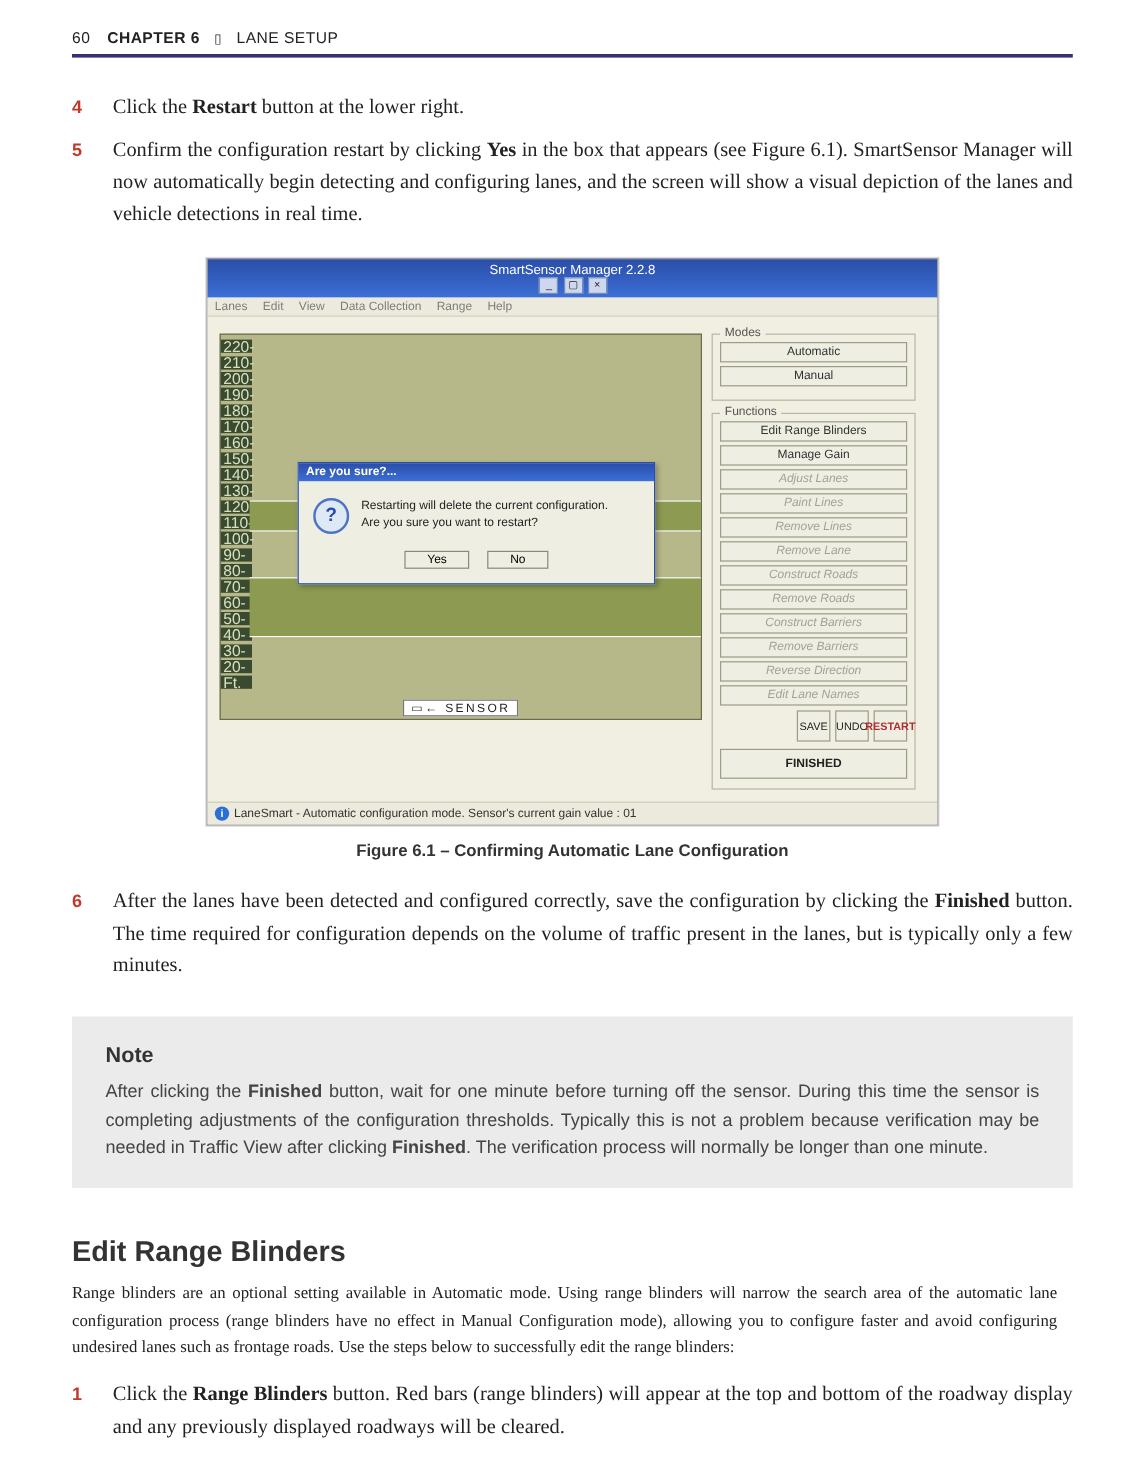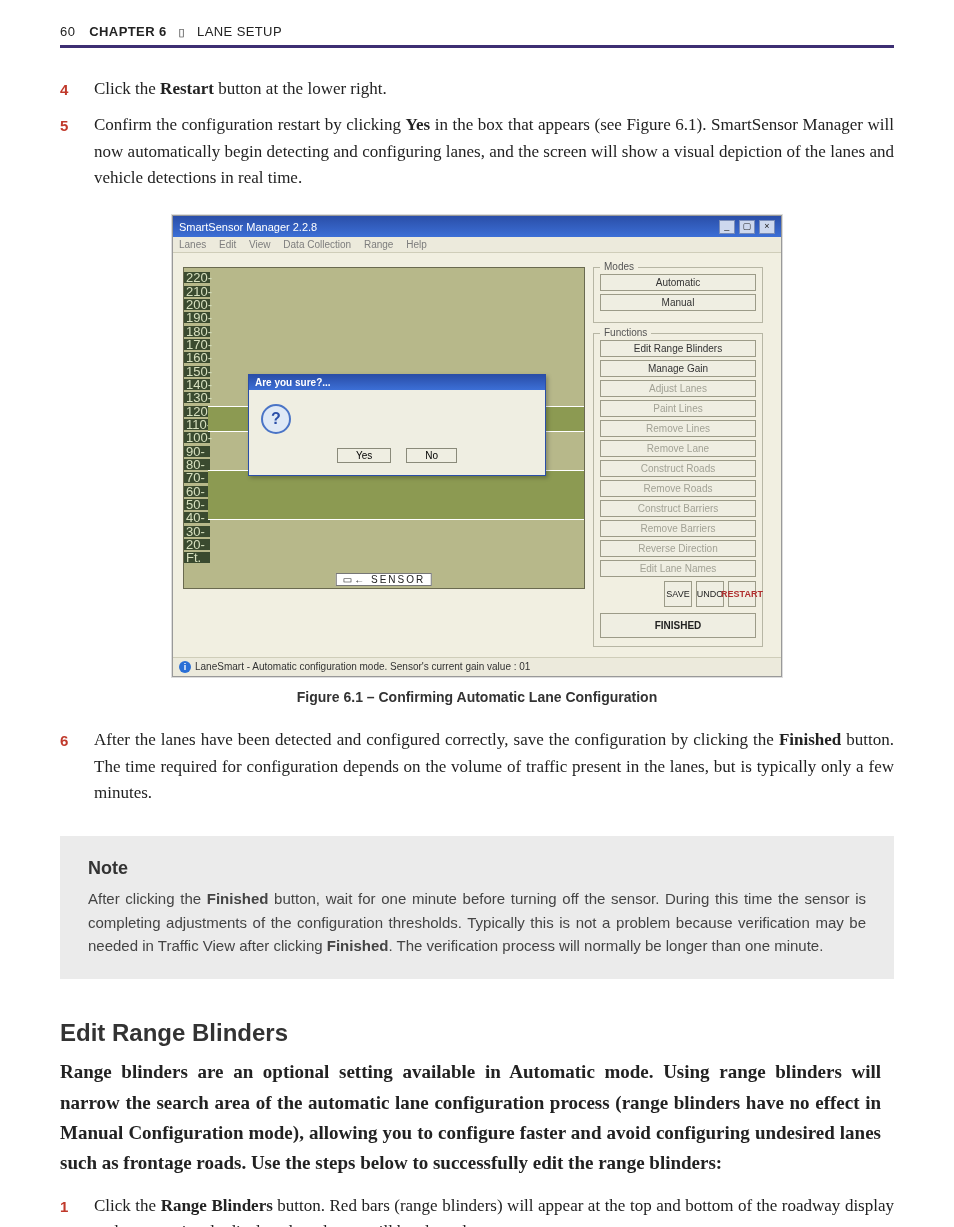--- a/index.html
+++ b/index.html
@@ -80,23 +80,24 @@
     text-align: left;
     font-family: Tahoma, Arial, sans-serif;
     font-size: 10px;
     box-shadow: 0 0 0 1px #ddd;
   }
   .ss-titlebar {
     background: linear-gradient(#2a4ea8,#3c6fd6);
     color: #fff;
     padding: 3px 6px;
     display: flex;
-    justify-content: space-between;
+    justify-content: center;
     align-items: center;
     font-size: 11px;
+    flex-direction: column;
   }
   .ss-titlebar .winbtns span {
     display: inline-block;
     width: 14px;
     height: 12px;
     background: #cdd8ee;
     border: 1px solid #7a8db8;
     margin-left: 1px;
     text-align: center;
     line-height: 11px;
@@ -221,21 +222,21 @@
     font-size:10px; color:#555;
   }
   .ss-btn {
     display:block; width:100%;
     font-size:10px; padding:2px 0;
     margin-bottom:3px;
     background:#efeee2;
     border:1px solid #9c9b88;
     color:#333;
   }
-  .ss-btn.disabled { color:#a2a295; }
+  .ss-btn.disabled { color:#a2a295;font-style:italic; }
   .ss-iconrow { display:flex; gap:4px; margin-top:4px; justify-content:flex-end;}
   .ss-iconrow .ibox {
     width:26px;height:24px;border:1px solid #9c9b88;background:#efeee2;
     display:flex;align-items:center;justify-content:center;font-size:9px;
   }
   .ss-finished {
     border:1px solid #9c9b88;background:#efeee2;
     text-align:center;font-weight:bold;font-size:10px;
     padding:6px 0;margin-top:6px;
   }
@@ -262,25 +263,24 @@
   .note-body .nb-bold { font-weight:bold; }
 
   h2.section {
     font-family: Arial, Helvetica, sans-serif;
     font-weight:bold;
     font-size:24px;
     color:#333;
     margin:0 0 10px 0;
   }
   p.body-para {
-    font-size:19px;
+    font-size:14px;
     line-height:1.6;
     text-align:justify;
     margin:0 13px 14px 0;
-    font-weight:bold;
   }
 </style>
 </head>
 <body>
 
 <div class="page">
 
   <div class="running-head">
     <span class="pagenum">60</span>
     <span class="chapter-label">CHAPTER 6</span>
@@ -348,20 +348,24 @@
               <div>Ft.</div>
             </div>
           <div class="lane-band1"></div>
           <div class="lane-band2"></div>
           <div class="sensor-lbl">▭← <span>SENSOR</span></div>
 
           <div class="ss-dialog">
             <div class="dlg-title">Are you sure?...</div>
             <div class="dlg-body">
               <div class="qicon">?</div>
+              <div class="dlg-text">
+                <div>Restarting will delete the current configuration.</div>
+                <div>Are you sure you want to restart?</div>
+              </div>
             </div>
             <div class="dlg-buttons">
               <button>Yes</button>
               <button>No</button>
             </div>
           </div>
         </div>
 
         <div class="ss-side">
           <div class="ss-group">

